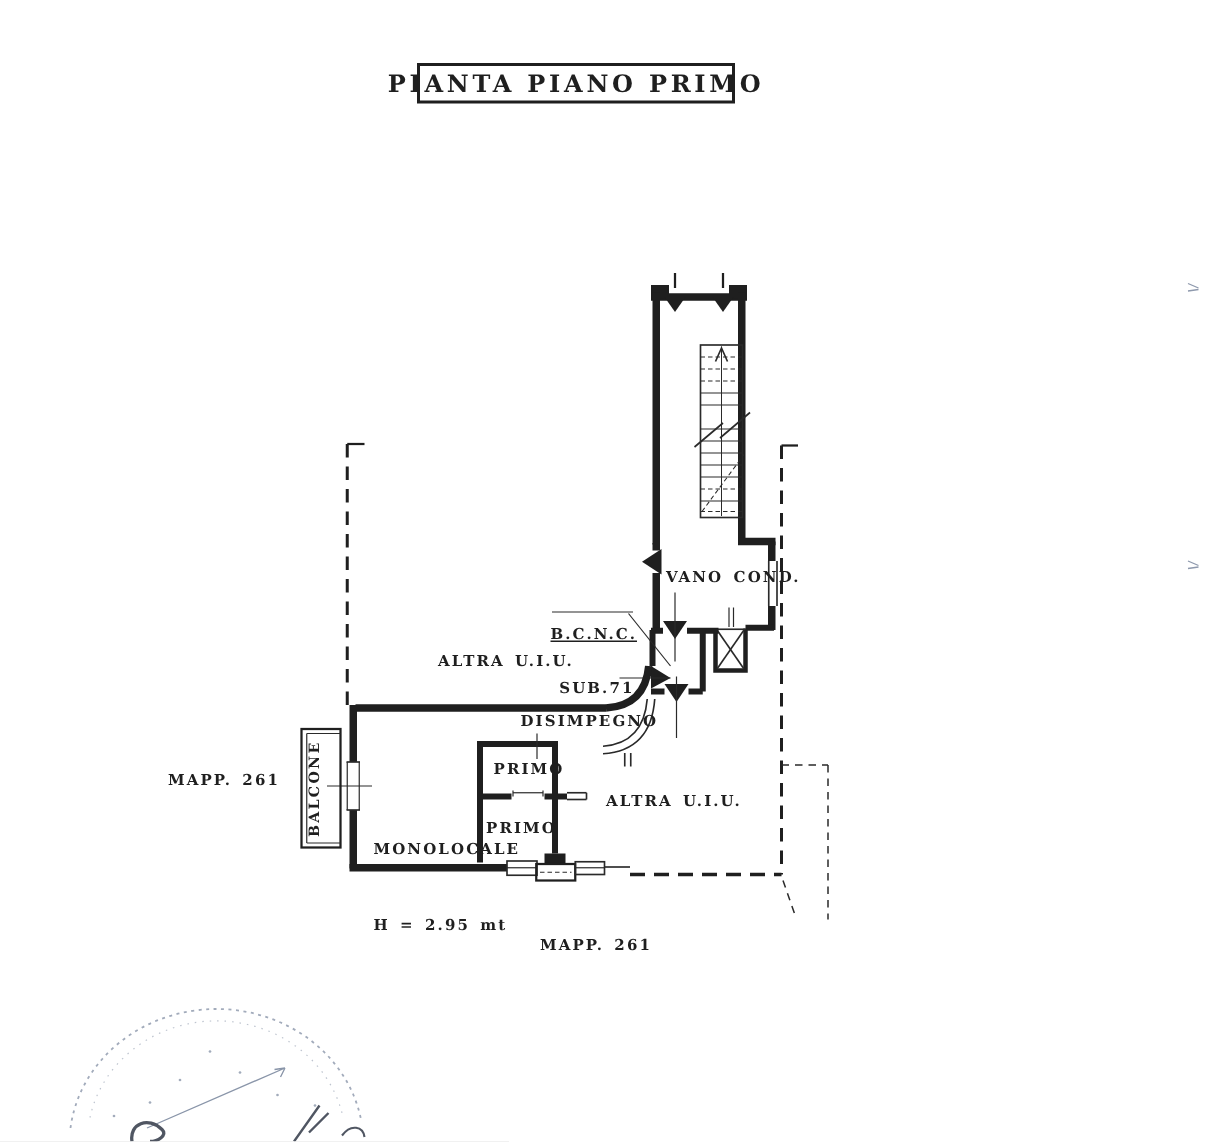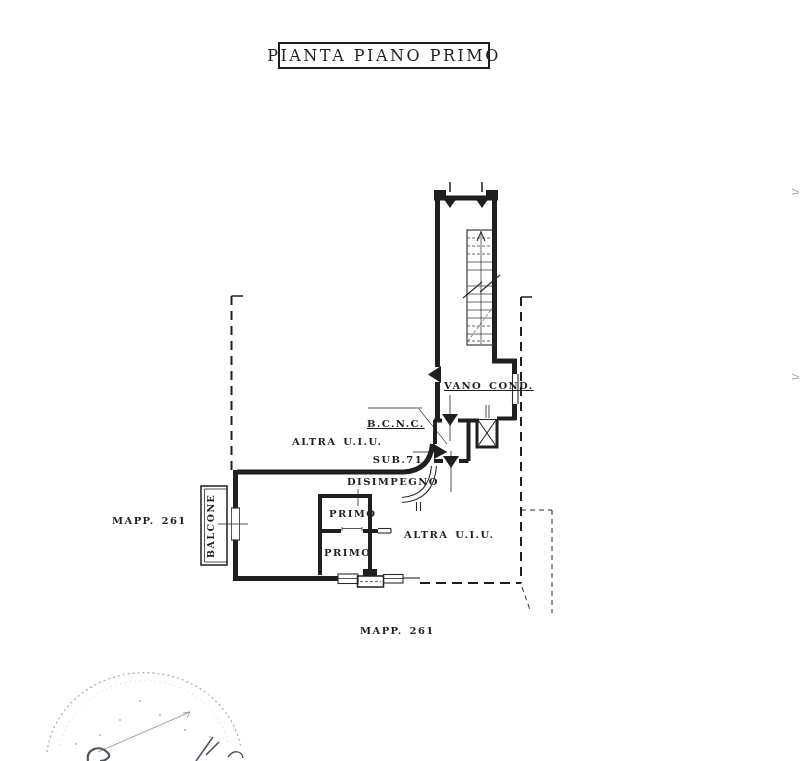--- a/index.html
+++ b/index.html
@@ -43,21 +43,21 @@
     font-weight:bold;font-size:9.5px;letter-spacing:1.5px;color:var(--ink);
     writing-mode:vertical-rl;transform:rotate(180deg);
     display:flex;align-items:center;justify-content:center;
   }
   .titlebox{
     position:absolute;left:278px;top:42px;width:212px;height:27px;
     border:2px solid var(--ink);box-sizing:border-box;
     display:flex;align-items:center;justify-content:center;
   }
   .titletext{
-    font-weight:normal;font-size:16px;letter-spacing:2.5px;color:var(--ink);
+    font-weight:bold;font-size:16px;letter-spacing:2.5px;color:var(--ink);
     white-space:pre;
   }
 </style>
 </head>
 <body>
 
 <div class="page">
 
   <svg class="plan" viewBox="0 0 806 761">
 
@@ -224,35 +224,39 @@
     <g stroke="var(--artifact)" stroke-width="0.9" fill="none">
       <path d="M 792 189 l 7 3 m -7 2 l 7 -1"></path>
       <path d="M 792 374 l 7 3 m -7 2 l 7 -1"></path>
     </g>
   </svg>
 
   <div class="titlebox">
     <span class="titletext">PIANTA PIANO PRIMO</span>
   </div>
 
-  <div class="lbl" style="left:444px;top:380px;text-decoration:underline;">VANO COND.</div>
+  <div class="lbl" style="left:444px;top:380px;">VANO COND.</div>
 
   <div class="lbl center" style="left:367px;top:394px;width:56px;">
     <span class="ln underline">B.C.N.C.</span>
     <span class="ln">SUB.71</span>
   </div>
 
   <div class="lbl" style="left:292px;top:436px;">ALTRA U.I.U.</div>
 
   <div class="lbl" style="left:404px;top:529px;">ALTRA U.I.U.</div>
 
   <div class="lbl" style="left:347px;top:476px;">DISIMPEGNO</div>
 
   <div class="lbl" style="left:329px;top:508px;">PRIMO</div>
 
+  <div class="lbl" style="left:249px;top:524px;line-height:17px;">
+    <span class="ln">MONOLOCALE</span>
+    <span class="ln">H = 2.95 mt</span>
+  </div>
 
   <div class="lbl" style="left:324px;top:547px;">PRIMO</div>
 
   <div class="balcone">BALCONE</div>
 
   <div class="lbl" style="left:112px;top:515px;">MAPP. 261</div>
 
   <div class="lbl" style="left:360px;top:625px;">MAPP. 261</div>
 
 

